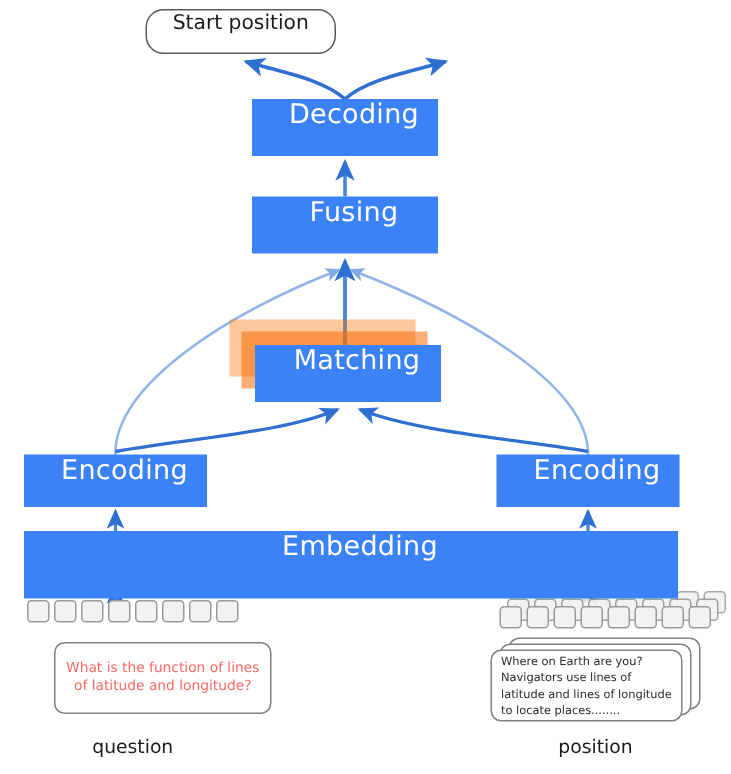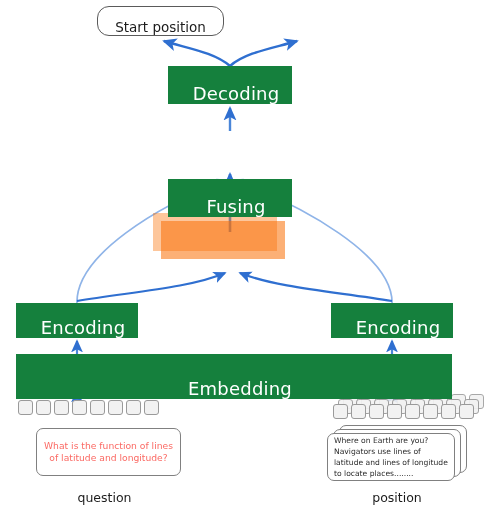--- a/index.html
+++ b/index.html
@@ -23,26 +23,26 @@
     width: 487px;
     height: 516px;
     pointer-events: none;
   }
 
   
   .node {
     position: absolute;
     box-sizing: border-box;
     display: flex;
-    align-items: flex-end;
+    align-items: flex-start;
     justify-content: center;
     text-align: center;
   }
   .orange {
-    background: #15803d;
+    background: #3b82f6;
     color: #ffffff;
     font-size: 18px;
     letter-spacing: 0.2px;
     z-index: 6;
     padding-left: 12px;
   }
   .orange-ghost {
     background: #fa7005;
     opacity: 0.55;
     z-index: 4;
@@ -59,21 +59,21 @@
     color: #1c1c1c;
     font-size: 13.5px;
     z-index: 7;
   }
 
   
   #start-position { left: 97px;  top: 6px;   width: 127px; height: 30px; }
   #end-position   { left: 243px; top: 6px;   width: 127px; height: 30px; }
 
   #decoding { left: 168px; top: 66px;  width: 124px; height: 38px; }
-  #fusing   { left: 168px; top: 131px; width: 124px; height: 38px; margin-top: 48px; }
+  #fusing   { left: 168px; top: 131px; width: 124px; height: 38px; }
 
   #matching        { left: 170px; top: 230px; width: 124px; height: 38px; }
   #matching-ghost1 { left: 161px; top: 221px; width: 124px; height: 38px; }
   #matching-ghost2 { left: 153px; top: 213px; width: 124px; height: 38px; }
 
   #encoding-left  { left: 16px;  top: 303px; width: 122px; height: 35px; }
   #encoding-right { left: 331px; top: 303px; width: 122px; height: 35px; }
 
   #embedding { left: 16px; top: 354px; width: 436px; height: 45px; }
 
@@ -142,21 +142,21 @@
   }
 
   
   .caption {
     position: absolute;
     font-size: 12.5px;
     color: #1c1c1c;
     text-align: center;
     z-index: 6;
   }
-  #caption-question { left: 32px;  top: 490px; width: 145px; }
+  #caption-question { left: 16px;  top: 490px; width: 145px; }
   #caption-passages { left: 327px; top: 490px; width: 140px; }
 </style>
 </head>
 <body>
 
 <div id="canvas">
 
   <svg id="arrows" viewBox="0 0 487 516" xmlns="http://www.w3.org/2000/svg">
     <defs>
       <marker id="ah-dark" markerWidth="7" markerHeight="7" refX="5.2" refY="3" orient="auto">
@@ -199,20 +199,23 @@
   <div class="node orange" id="decoding">
     <span>Decoding</span>
   </div>
 
   <div class="node orange" id="fusing">
     <span>Fusing</span>
   </div>
 
   <div class="node orange-ghost2" id="matching-ghost2"></div>
   <div class="node orange-ghost" id="matching-ghost1"></div>
+  <div class="node orange" id="matching">
+    <span>Matching</span>
+  </div>
 
   <div class="node orange" id="encoding-left">
     <span>Encoding</span>
   </div>
   <div class="node orange" id="encoding-right">
     <span>Encoding</span>
   </div>
 
   <div class="node orange" id="embedding">
     <span>Embedding</span>

